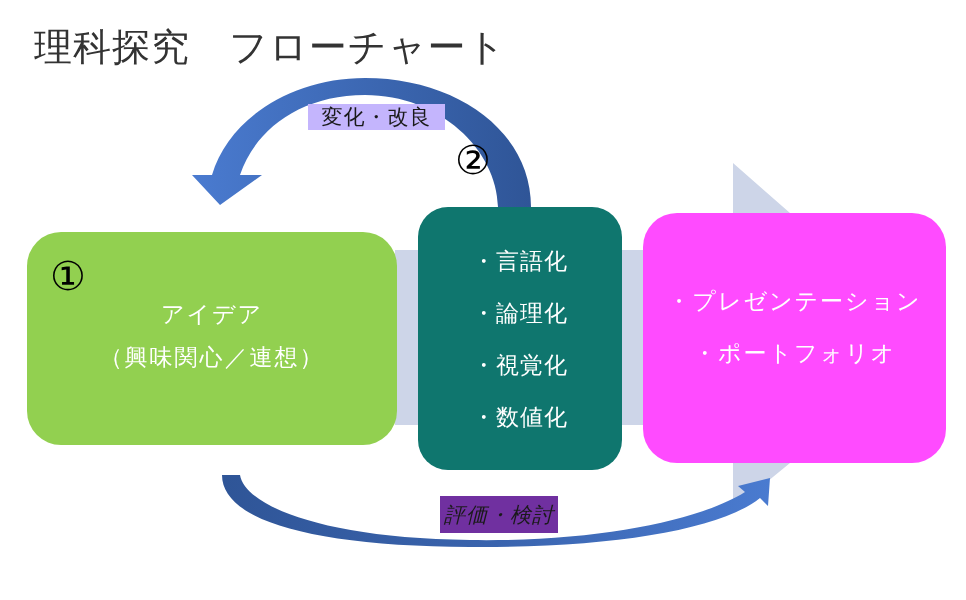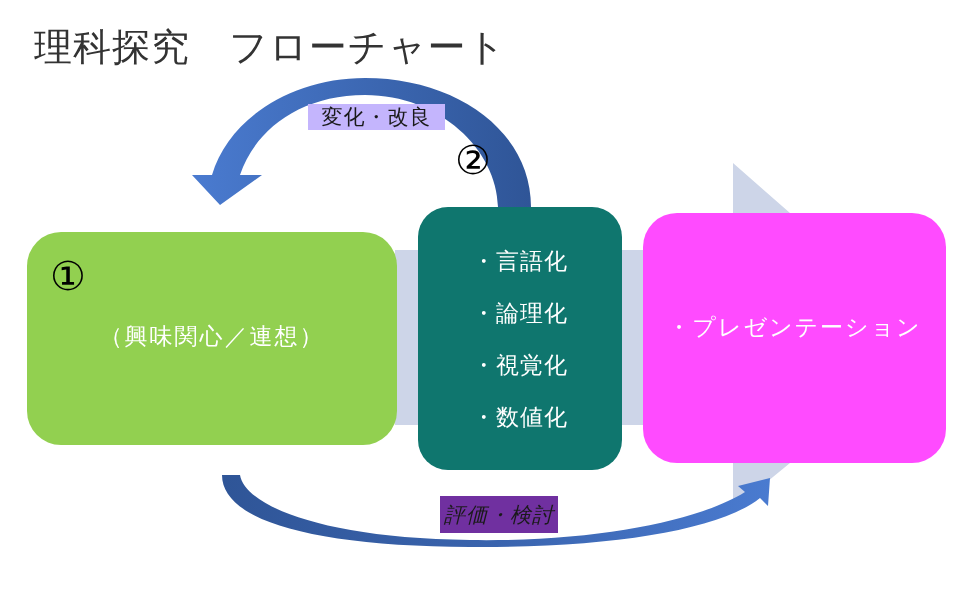--- a/index.html
+++ b/index.html
@@ -58,32 +58,34 @@
            C 720 530, 610 548, 470 547
            C 310 546, 222 520, 222 475 Z" fill="url(#botGrad)"></path>
 </svg>
 
 <div class="title">理科探究　フローチャート</div>
 
 <div class="label label-orange">変化・改良</div>
 
 <div class="box box-green">
   <div class="lines">
+    <div class="line" style="text-align:center;">アイデア</div>
     <div class="line" style="text-align:left;">（興味関心／連想）</div>
   </div>
 </div>
 <div class="step-num step-1">①</div>
 
 <div class="box box-blue">
   <div class="line">・言語化</div>
   <div class="line">・論理化</div>
   <div class="line">・視覚化</div>
   <div class="line">・数値化</div>
 </div>
 <div class="step-num step-2">②</div>
 
 <div class="box box-magenta">
   <div class="lines">
     <div class="line">・プレゼンテーション</div>
+    <div class="line">・ポートフォリオ</div>
   </div>
 </div>
 
 <div class="label label-purple">評価・検討</div>
 
 </body></html>

